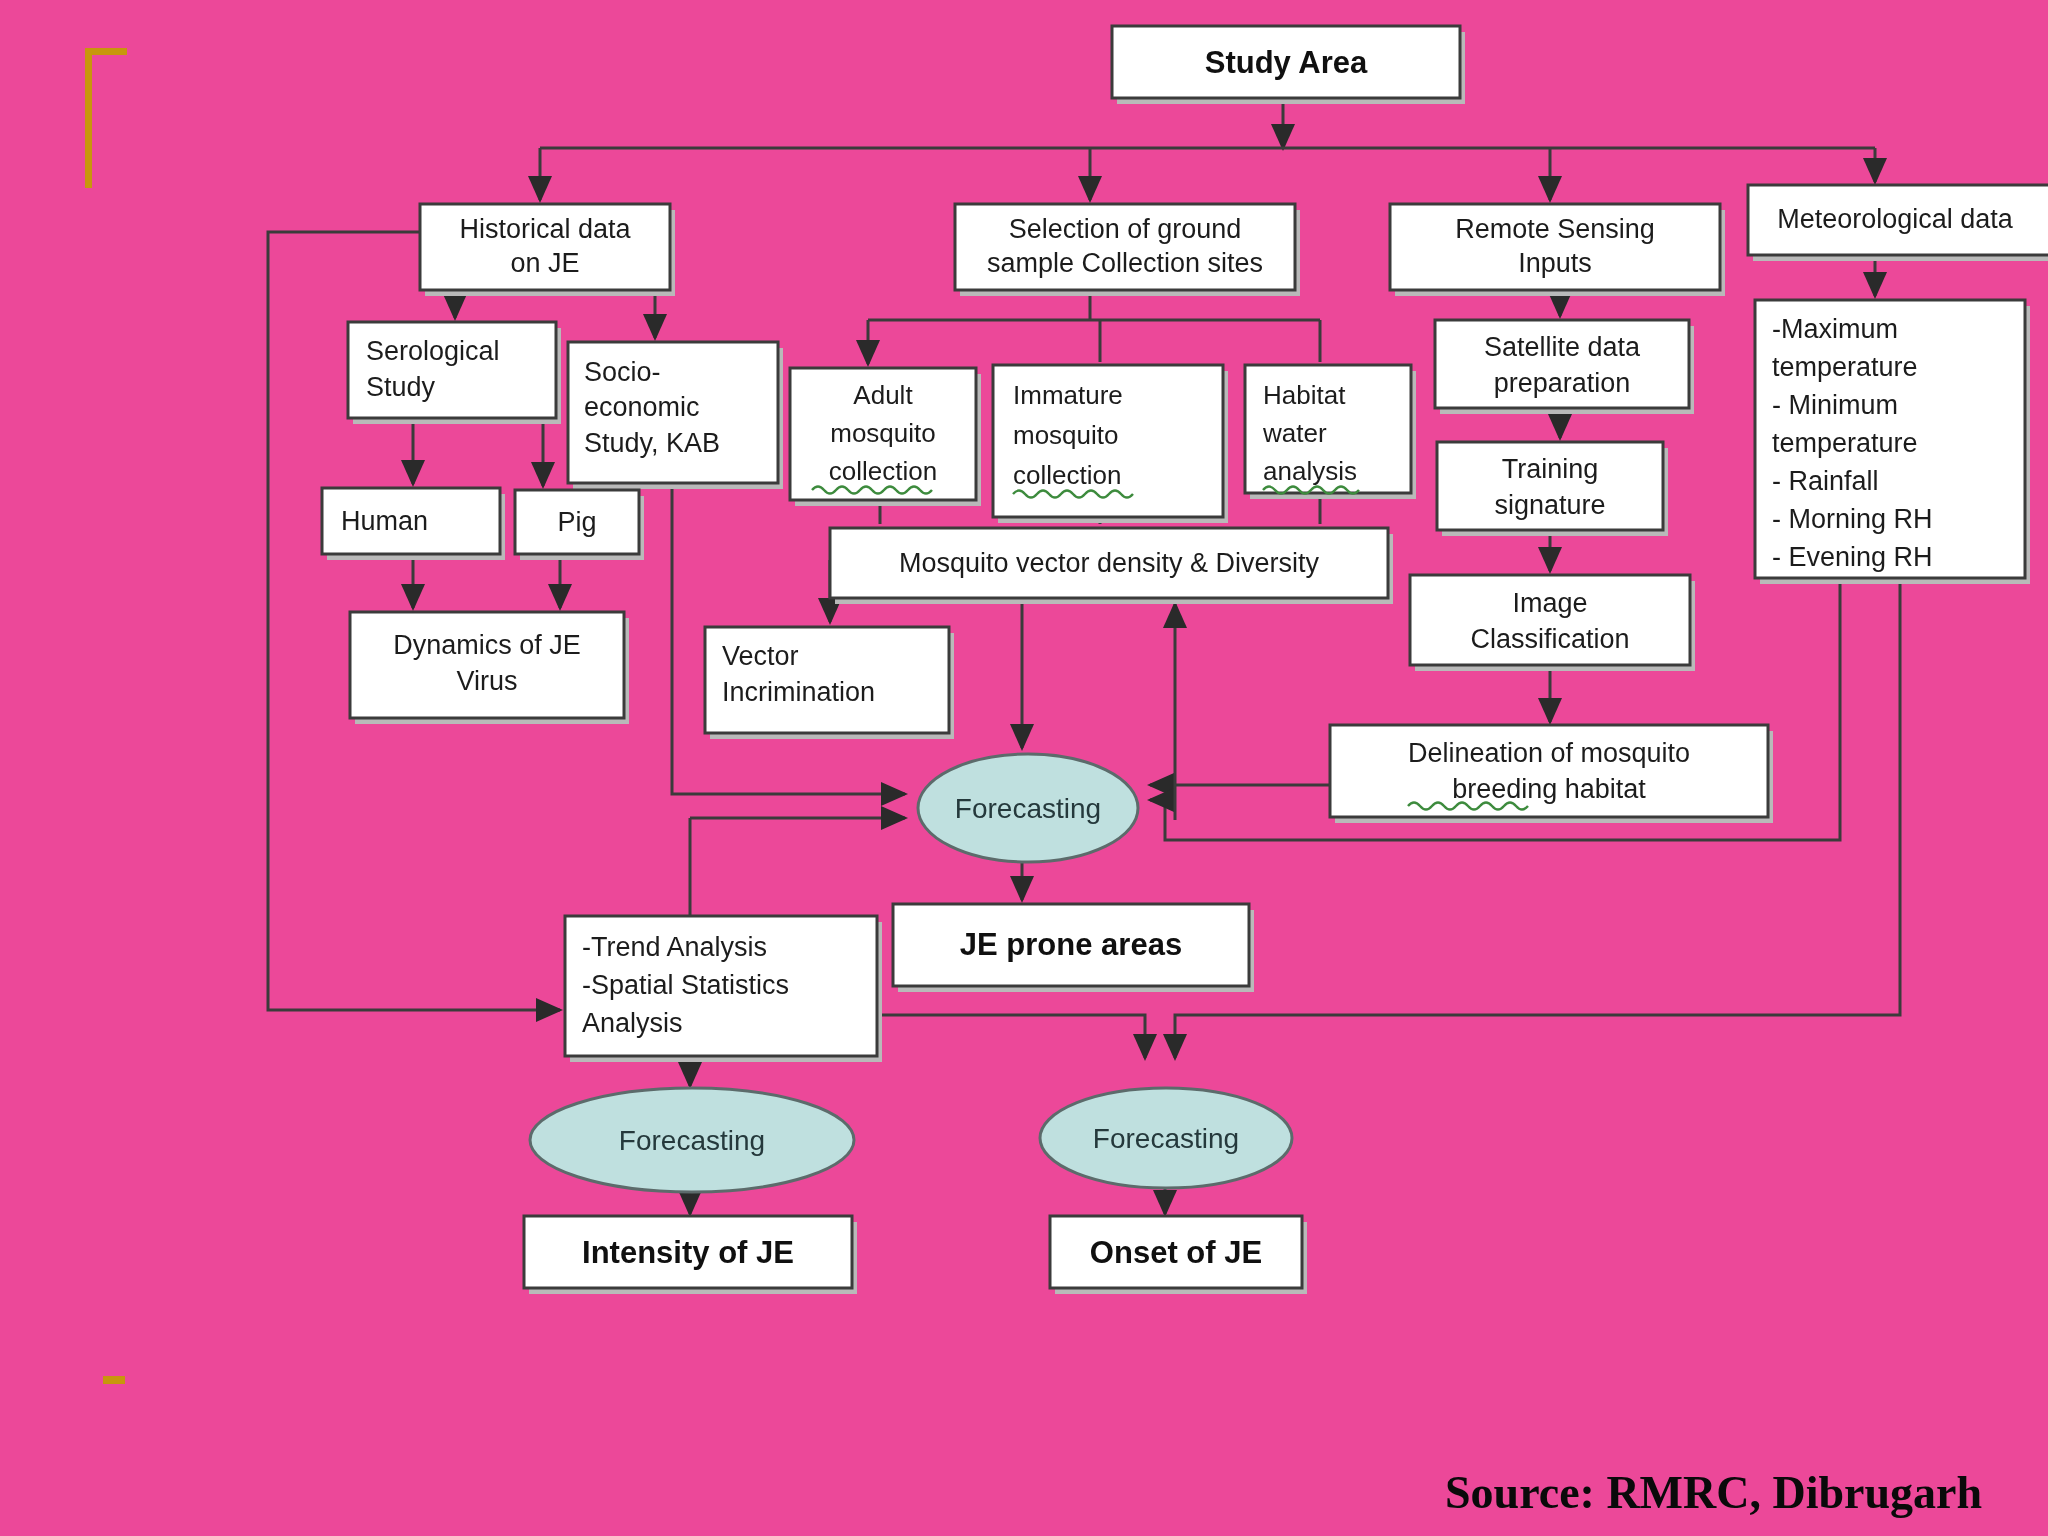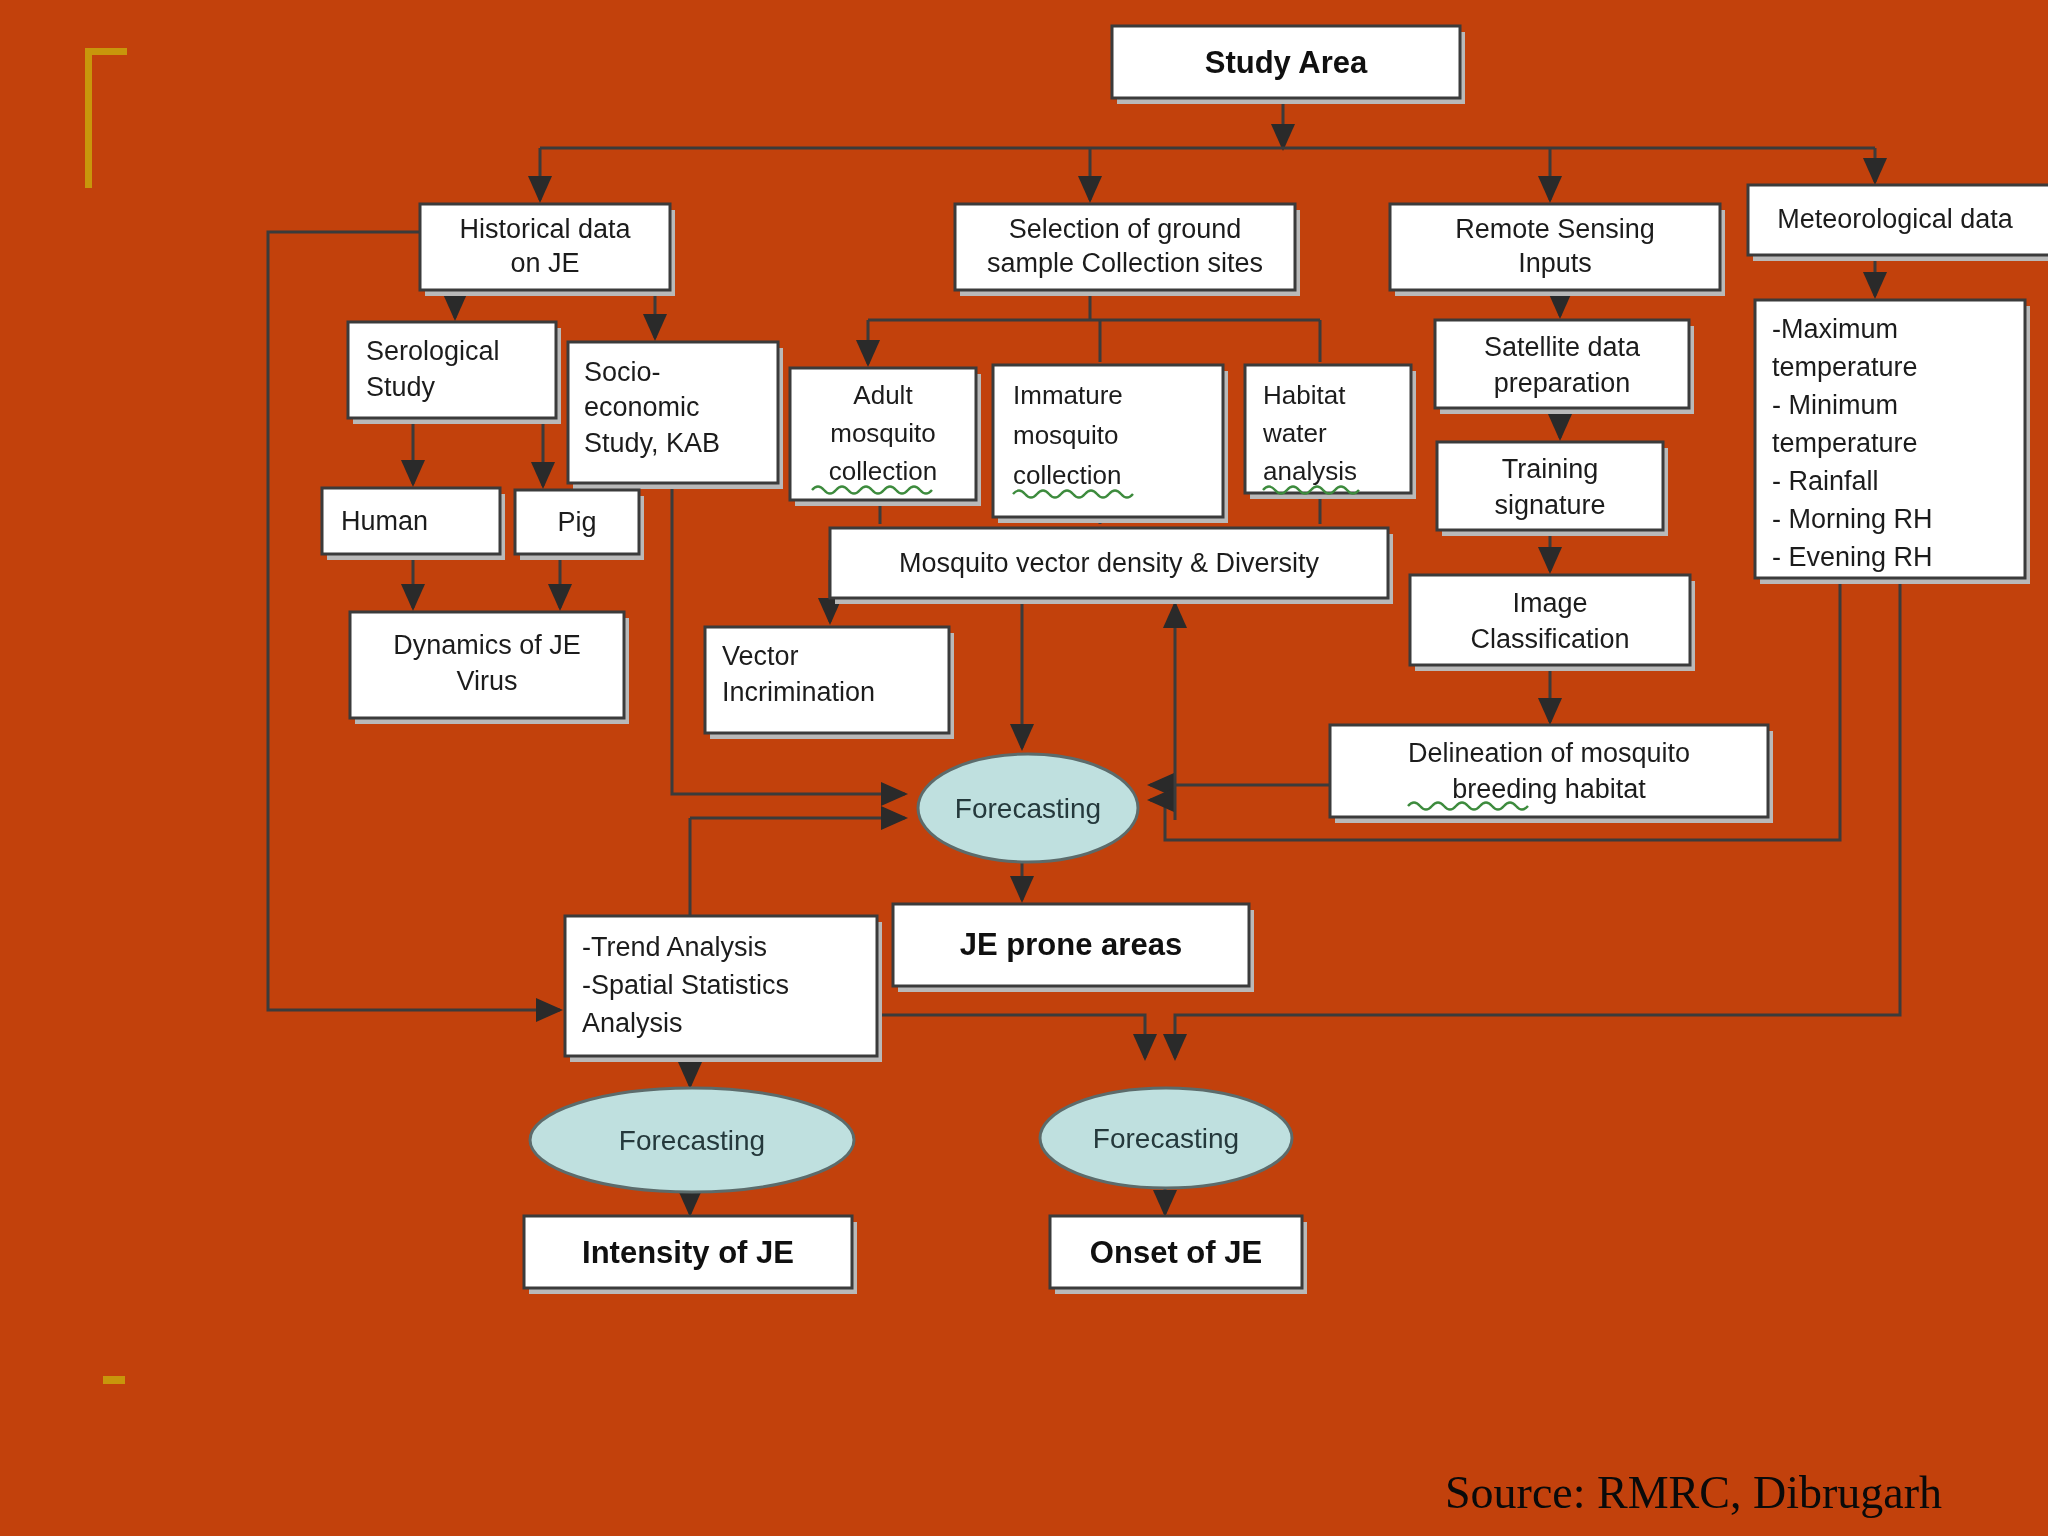--- a/index.html
+++ b/index.html
@@ -1,28 +1,28 @@
 <!DOCTYPE html>
 <html><head>
 <meta charset="utf-8">
 <style>
   html,body{margin:0;padding:0;background:#ffffff;}
   body{width:2048px;height:1536px;overflow:hidden;font-family:"Liberation Sans",sans-serif;}
-  #stage{position:relative;width:2048px;height:1536px;background:#c2410c;}
+  #stage{position:relative;width:2048px;height:1536px;background:#ec4899;}
   svg#flow{position:absolute;left:0;top:0;width:2048px;height:1536px;}
   .nodebox{fill:#ffffff;stroke:#3b3b3b;stroke-width:3;}
   .nodebox-sh{fill:#b9b9b9;}
   .ellipse{fill:#bfe0df;stroke:#5c6b6b;stroke-width:3;}
   .lbl{font-family:"Liberation Sans",sans-serif;font-size:27px;fill:#1c1c1c;}
   .lbl-b{font-family:"Liberation Sans",sans-serif;font-size:31px;font-weight:bold;fill:#101010;}
   .lbl-ell{font-family:"Liberation Sans",sans-serif;font-size:28px;fill:#25393c;}
   .lbl-sm{font-family:"Liberation Sans",sans-serif;font-size:26px;fill:#1c1c1c;}
   .conn{fill:none;stroke:#3b3b3b;stroke-width:3;}
   .wavy{fill:none;stroke:#3d8b3d;stroke-width:2.4;}
-  .src{position:absolute;font-family:"Liberation Serif",serif;font-size:46px;color:#0a0a0a;}
+  .src{position:absolute;font-family:"Liberation Serif",serif;font-size:46px;color:#0a0a0a;font-weight:bold;}
   .bracket{position:absolute;}
   .gdash{position:absolute;background:#c8960c;}
 </style>
 </head>
 <body>
 
 <div id="stage">
 
   <div class="bracket" style="left:85px;top:48px;width:42px;height:140px;">
     <div style="position:absolute;left:0;top:0;width:42px;height:7px;background:#c8960c;"></div>

